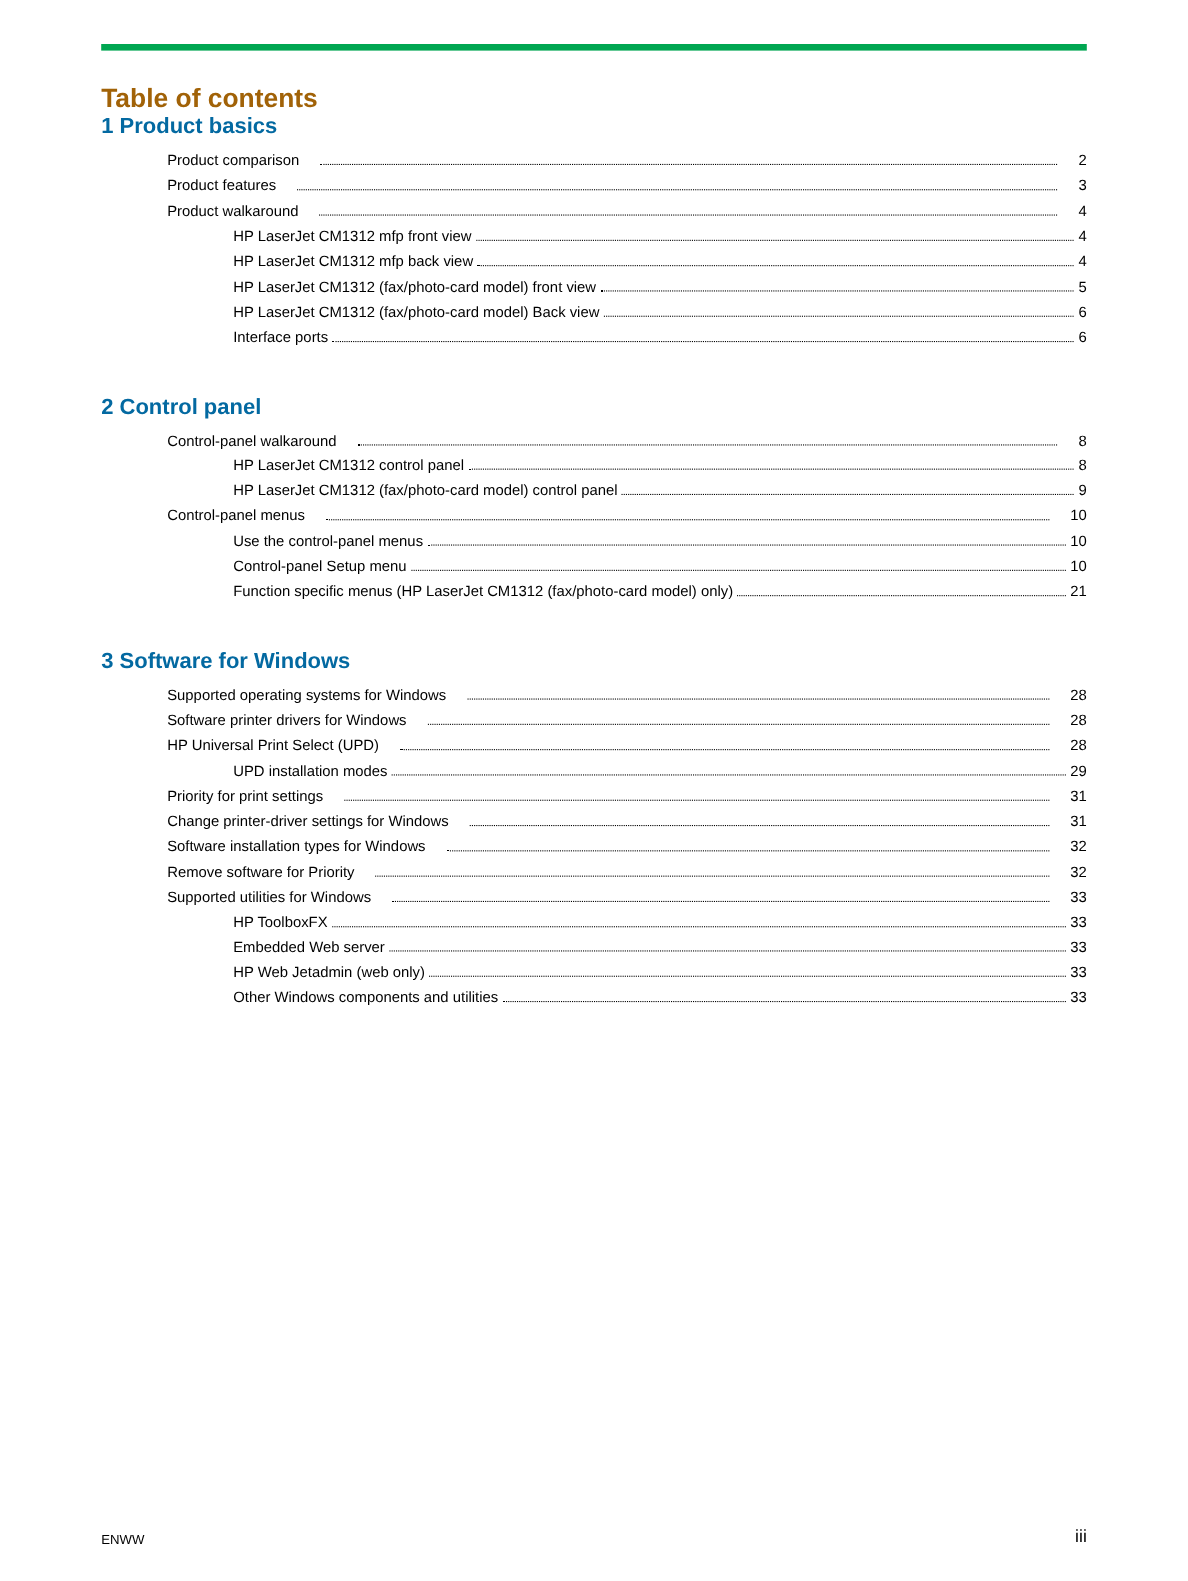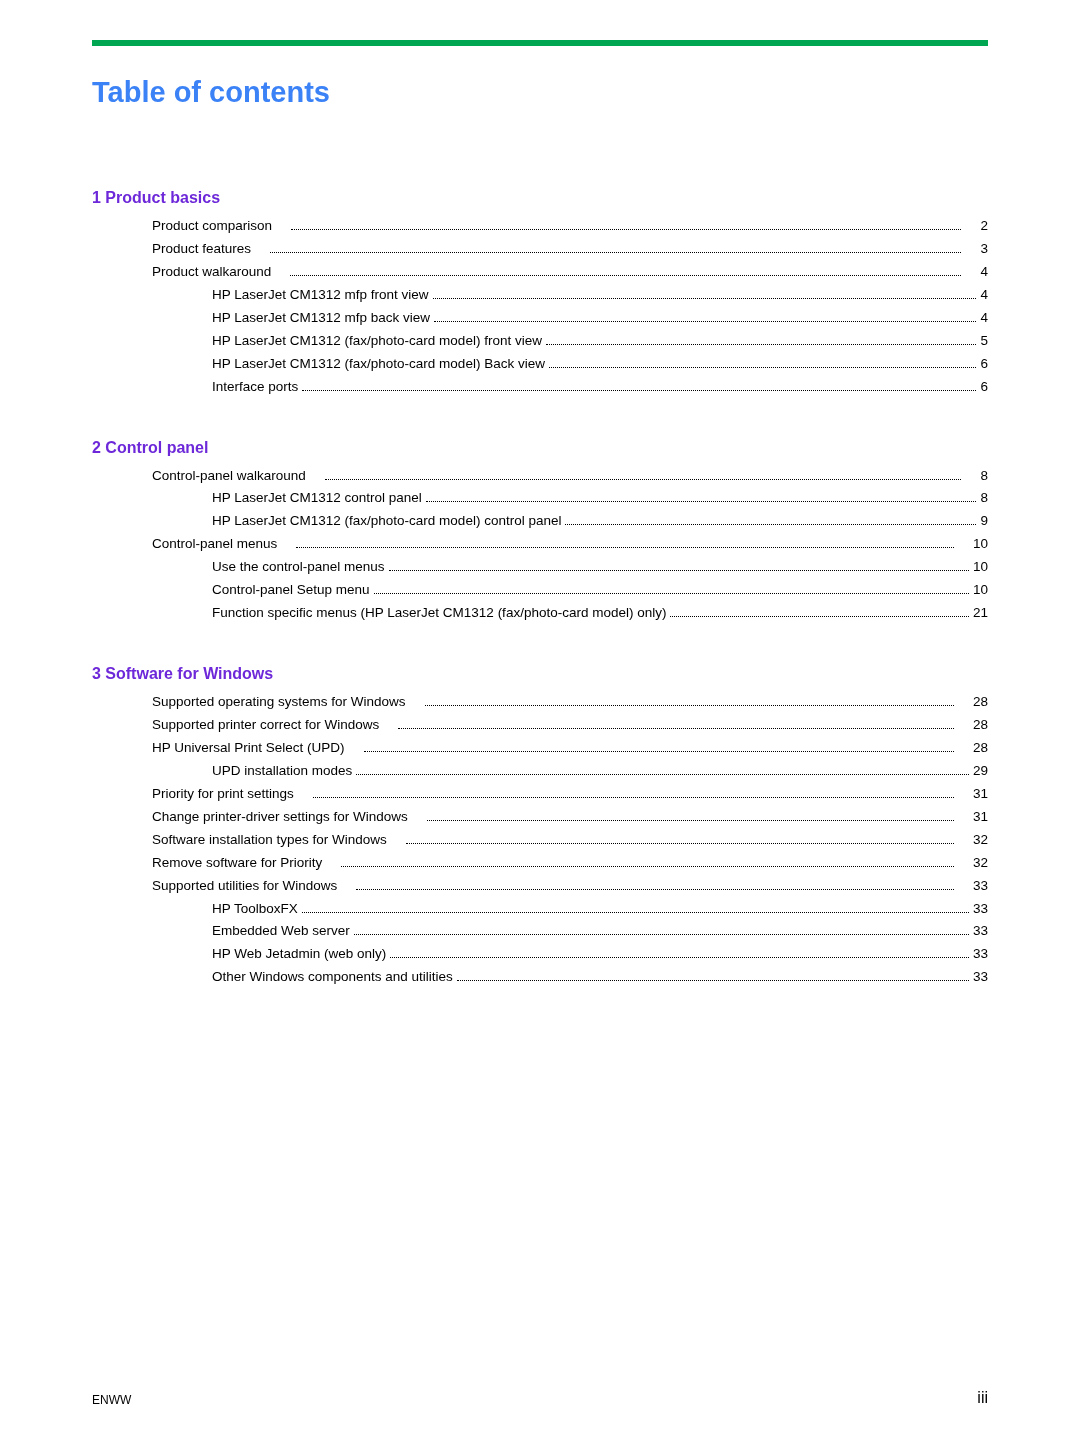--- a/index.html
+++ b/index.html
@@ -26,35 +26,34 @@
     }
 
     .top-border {
       width: 100%;
       height: 6px;
       background: #00a651;
       margin-bottom: 30px;
     }
 
     .page-title {
-      font-size: 29px;
+      font-size: 24px;
       font-weight: bold;
-      color: #3b82f6;
-      margin-bottom: 80px;
+      color: #a16207;
       font-family: Arial, Helvetica, sans-serif;
     }
 
     .section {
       margin-bottom: 40px;
     }
 
     .section-heading {
-      font-size: 16px;
+      font-size: 20px;
       font-weight: bold;
-      color: #6d28d9;
+      color: #0369a1;
       margin-bottom: 8px;
       font-family: Arial, Helvetica, sans-serif;
     }
 
     .toc-entry {
       display: flex;
       justify-content: space-between;
       align-items: baseline;
       font-size: 13.5px;
       color: #000000;
@@ -200,21 +199,21 @@
         </div>
       </div>
       <div class="section">
         <div class="section-heading">3  Software for Windows</div>
         <div class="toc-entry indent-1">
           <span class="entry-text">Supported operating systems for Windows</span>
           <span class="dots"></span>
           <span class="page-num">28</span>
         </div>
         <div class="toc-entry indent-1">
-          <span class="entry-text">Supported printer correct for Windows</span>
+          <span class="entry-text">Software printer drivers for Windows</span>
           <span class="dots"></span>
           <span class="page-num">28</span>
         </div>
         <div class="toc-entry indent-1">
           <span class="entry-text">HP Universal Print Select (UPD)</span>
           <span class="dots"></span>
           <span class="page-num">28</span>
         </div>
         <div class="toc-entry indent-2">
           <span class="entry-text">UPD installation modes</span>

